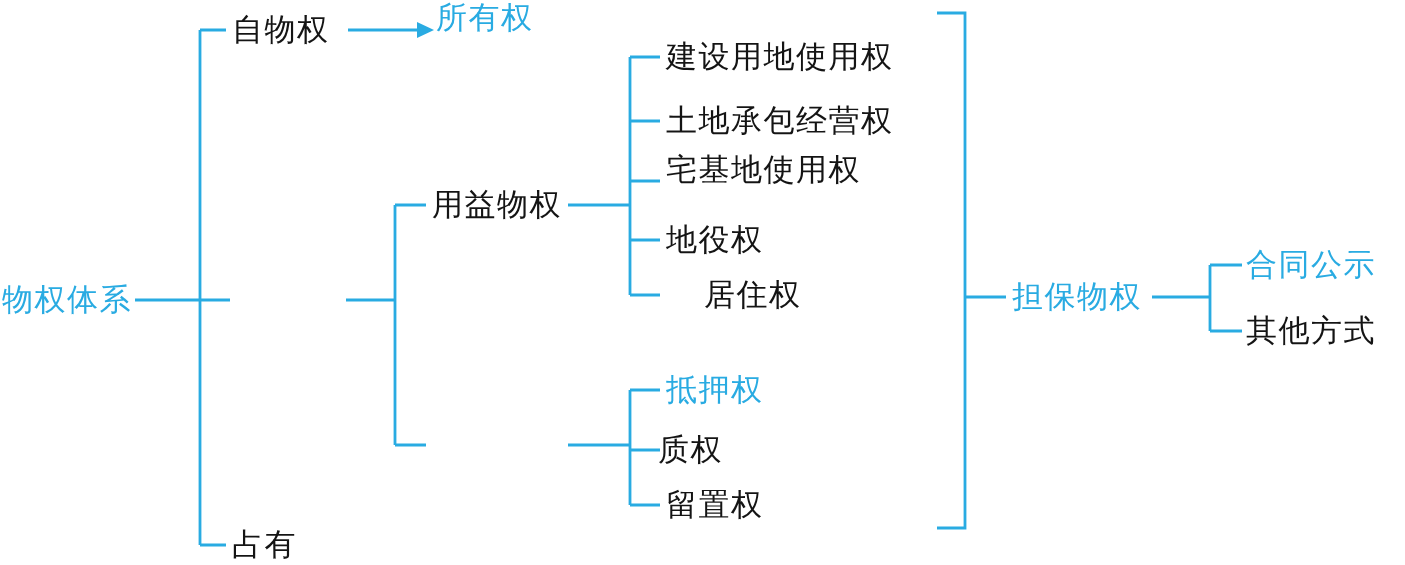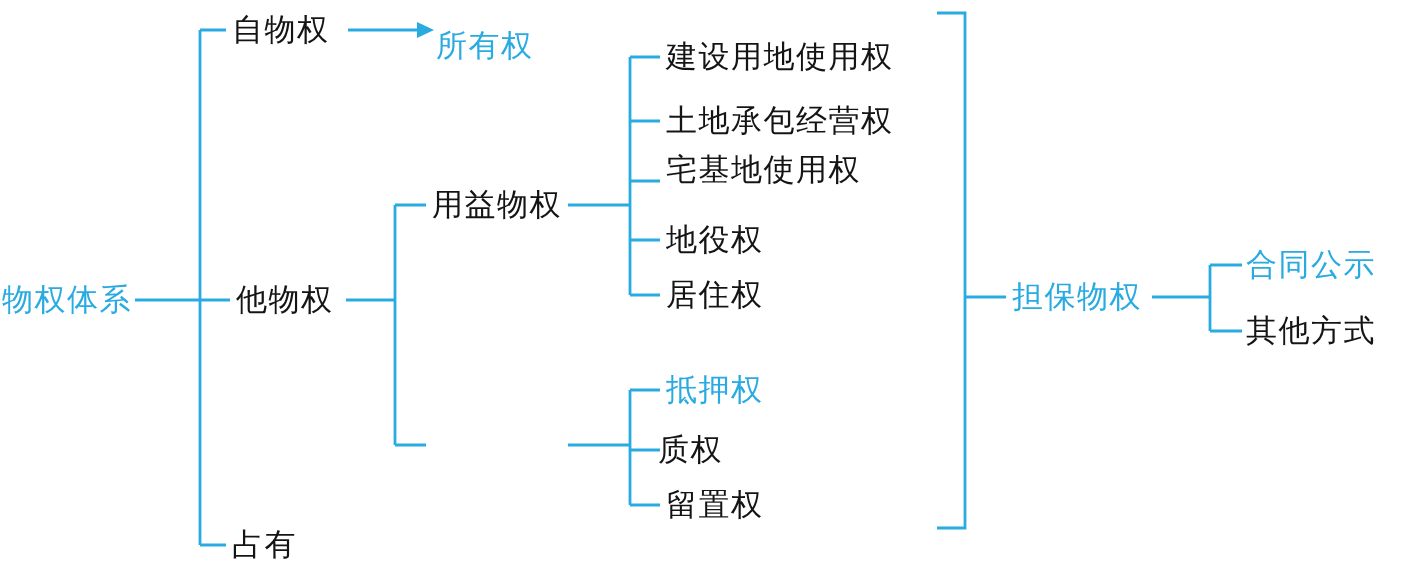--- a/index.html
+++ b/index.html
@@ -29,31 +29,30 @@
     <path class="ln" d="M346,300 H395 M395,205 V445 M395,205 H426 M395,445 H426"></path>
     <path class="ln" d="M568,205 H630 M630,57 V295 M630,57 H660 M630,121 H660 M630,181 H660 M630,240 H660 M630,295 H660"></path>
     <path class="ln" d="M568,445 H630 M630,390 V505 M630,390 H660 M630,450 H660 M630,505 H660"></path>
     <path class="ln" d="M937,13 H965 V528 H937 M965,297 H1006"></path>
     <path class="ln" d="M1152,297 H1210 M1210,265 V331 M1210,265 H1242 M1210,331 H1242"></path>
   </svg>
 
   <div class="node accent" style="left:2px;top:282px">物权体系</div>
 
   <div class="node" style="left:232px;top:12px">自物权</div>
-  <div class="node accent" style="left:436px;top:28px">所有权</div>
+  <div class="node accent" style="left:436px;top:0">所有权</div>
 
-  <div class="node" style="left:236px;top:282px">他物权</div>
   <div class="node" style="left:232px;top:527px">占有</div>
 
   <div class="node" style="left:432px;top:187px">用益物权</div>
   <div class="node" style="left:666px;top:103px">土地承包经营权</div>
   <div class="node" style="left:666px;top:39px">建设用地使用权</div>
   <div class="node" style="left:666px;top:152px">宅基地使用权</div>
   <div class="node" style="left:666px;top:222px">地役权</div>
-  <div class="node" style="left:666px;top:277px">居住权</div>
+  <div class="node" style="left:704px;top:277px">居住权</div>
 
   <div class="node accent" style="left:666px;top:372px">抵押权</div>
   <div class="node" style="left:658px;top:432px">质权</div>
   <div class="node" style="left:666px;top:487px">留置权</div>
 
   <div class="node accent" style="left:1012px;top:279px">担保物权</div>
   <div class="node accent" style="left:1246px;top:247px">合同公示</div>
   <div class="node" style="left:1246px;top:313px">其他方式</div>
 
 </div>

